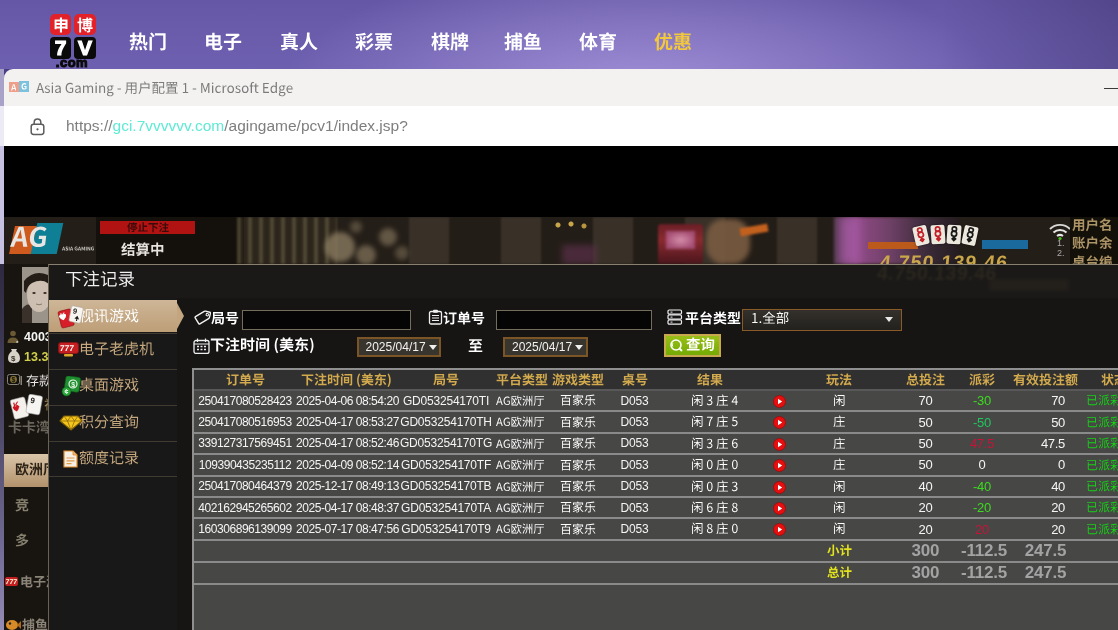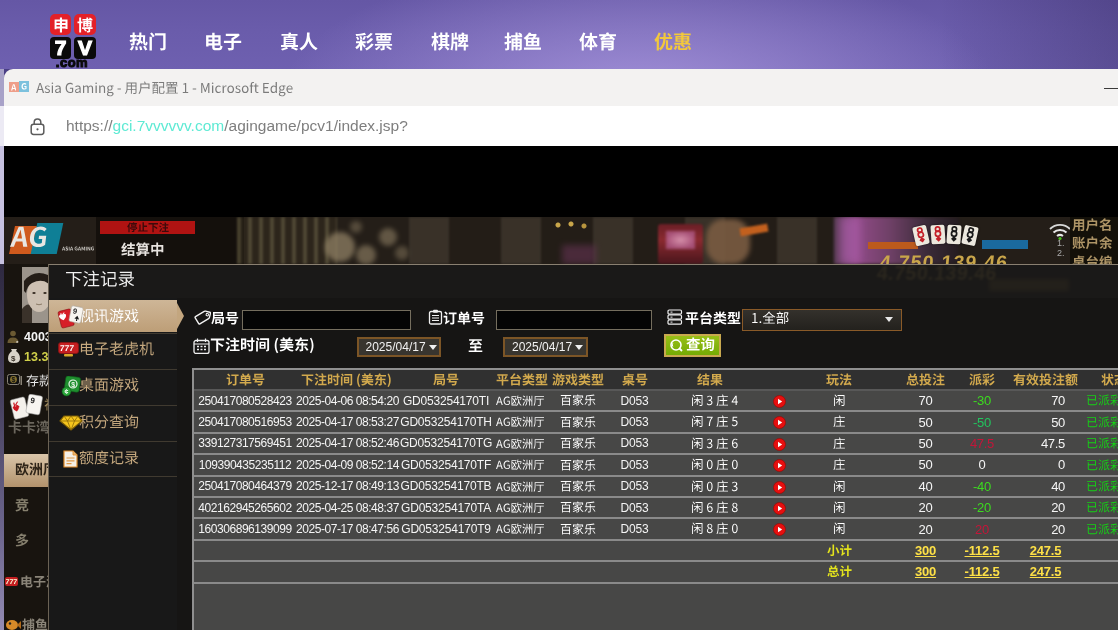--- a/index.html
+++ b/index.html
@@ -6,21 +6,21 @@
 .ab{position:absolute;}
 .il{display:inline-block;vertical-align:middle;}
 #btable{border-collapse:separate;border-spacing:0;table-layout:fixed;}
 #btable td{overflow:visible;white-space:nowrap;text-align:center;vertical-align:middle;padding:0;}
 #btable tr.hd td{height:19.5px;background:#303030;border-top:2px solid #8f8f8f;border-bottom:2px solid #585858;}
 #btable tr.dr td{height:19.4px;background:#474746;border-bottom:2px solid #8a8a8a;}
 #btable tr.sp td{height:46.5px;background:#474746;}
 #btable .num{font-size:12px;color:#f5f5f5;letter-spacing:-0.45px;}
 #btable .num2{font-size:12px;color:#f5f5f5;letter-spacing:-0.2px;}
 #btable .amt{font-size:13px;color:#f5f5f5;letter-spacing:-0.3px;}
-#btable .sy{color:#fde047;font-weight:bold;font-size:13px;letter-spacing:-0.2px;text-decoration:underline;}
+#btable .sy{color:#a3a3a3;font-weight:bold;font-size:17px;letter-spacing:-0.2px;}
 #btable .st{text-align:left;text-indent:-2px;}
 #btable .vbr{text-align:right;padding-right:23px;}
 </style></head>
 <body>
 <div id="root">
 <svg width="0" height="0" style="position:absolute">
       <defs>
         <path id="s0" d="M3.5 7.9H6.9V9.5H3.5ZM3.5 6.1V4.5H6.9V6.1ZM12.5 7.9V9.5H9V7.9ZM12.5 6.1H9V4.5H12.5ZM6.9 0.5V2.6H1.6V12.2H3.5V11.4H6.9V15.5H9V11.4H12.5V12.1H14.5V2.6H9V0.5Z"></path>
         <path id="s1" d="M6.2 4.1V9.7H7.9V8.8H9.4V9.7H11.2V8.8H12.9V9.4H11.4V10.3H5.1V11.9H7.4L6.5 12.5C7.2 13.1 8.1 14 8.4 14.6L9.8 13.6C9.5 13.1 8.8 12.4 8.2 11.9H11.4V13.7C11.4 13.9 11.3 14 11.1 14C10.9 14 10.2 14 9.5 13.9C9.8 14.4 10 15 10 15.5C11.1 15.5 11.9 15.5 12.5 15.3C13.1 15 13.2 14.6 13.2 13.8V11.9H15.6V10.3H13.2V9.7H14.6V4.1H11.2V3.5H15.4V2.1H14.4L14.8 1.6C14.3 1.2 13.4 0.8 12.7 0.4L11.8 1.4C12.2 1.6 12.6 1.8 13 2.1H11.2V0.5H9.4V2.1H5.4V3.5H9.4V4.1ZM9.4 7.1V7.7H7.9V7.1ZM11.2 7.1H12.9V7.7H11.2ZM9.4 6H7.9V5.4H9.4ZM11.2 6V5.4H12.9V6ZM2.2 0.5V4.5H0.5V6.3H2.2V15.5H4.1V6.3H5.7V4.5H4.1V0.5Z"></path>
         <path id="s2" d="M6.2 14.6C6.4 15.8 6.6 17.4 6.6 18.3L8.8 18C8.8 17.1 8.6 15.6 8.3 14.4ZM10.1 14.6C10.5 15.8 10.9 17.3 11.1 18.2L13.3 17.8C13.2 16.9 12.7 15.4 12.2 14.2ZM14 14.6C14.8 15.8 15.8 17.5 16.2 18.5L18.4 17.5C17.9 16.5 16.9 14.9 16 13.7ZM3 13.9C2.4 15.2 1.4 16.7 0.6 17.6L2.8 18.5C3.6 17.4 4.5 15.8 5.1 14.4ZM10.3 0.6 10.2 3.2H8V5.1H10.2C10.1 6 10 6.8 9.9 7.5L8.8 6.9L7.8 8.3L7.6 6.3L5.7 6.8V5.2H7.7V3.1H5.7V0.6H3.6V3.1H1.1V5.2H3.6V7.3L0.6 7.9L1.1 10.1L3.6 9.5V11.2C3.6 11.5 3.5 11.5 3.3 11.5C3 11.5 2.2 11.5 1.5 11.5C1.7 12.1 2 13 2.1 13.5C3.3 13.5 4.2 13.5 4.9 13.2C5.5 12.8 5.7 12.3 5.7 11.2V8.9L7.7 8.4L7.7 8.5L9.3 9.4C8.8 10.5 8 11.4 6.8 12.1C7.3 12.5 8 13.3 8.2 13.8C9.6 13 10.5 11.9 11.1 10.6C11.8 11.1 12.5 11.6 12.9 12L14 10.2C13.5 9.7 12.7 9.2 11.8 8.6C12 7.6 12.2 6.4 12.3 5.1H14C13.9 10.3 14 13.5 16.4 13.5C17.8 13.5 18.4 12.8 18.6 10.4C18.1 10.3 17.3 10 16.9 9.6C16.9 10.9 16.8 11.5 16.5 11.5C15.9 11.5 16 8.5 16.2 3.2H12.4L12.4 0.6Z M21.1 1.6C22.1 2.8 23.3 4.4 23.8 5.4L25.7 4C25.1 3 23.8 1.5 22.8 0.5ZM20.5 4.8V18.4H22.9V4.8ZM25.9 1.2V3.4H34.2V15.8C34.2 16.2 34.1 16.3 33.7 16.3C33.4 16.3 32.1 16.3 30.9 16.3C31.3 16.8 31.6 17.8 31.7 18.4C33.5 18.4 34.7 18.4 35.5 18C36.3 17.7 36.6 17.1 36.6 15.8V1.2Z"></path>
@@ -631,21 +631,21 @@
             </svg></td>
           <td class="amt">40</td>
           <td class="amt" style="color:#3cdb1f">-40</td>
           <td class="amt vbr">40</td>
           <td class="st"><svg class="il" style="" width="36" height="14">
               <use href="#s57" fill="#14d414"></use>
             </svg></td>
         </tr>
         <tr class="dr">
           <td class="num">402162945265602</td>
-          <td class="num">2025-04-25 08:48:37</td>
+          <td class="num">2025-04-17 08:48:37</td>
           <td class="num2">GD053254170TA</td>
           <td><svg class="il" style="" width="49" height="13">
               <use href="#s53" fill="#fff"></use>
             </svg></td>
           <td><svg class="il" style="" width="36" height="14">
               <use href="#s54" fill="#fff"></use>
             </svg></td>
           <td class="num2">D053</td>
           <td><span style="margin-left:9px"><svg class="il" style="" width="47" height="15">
                 <use href="#s63" fill="#fff"></use>

